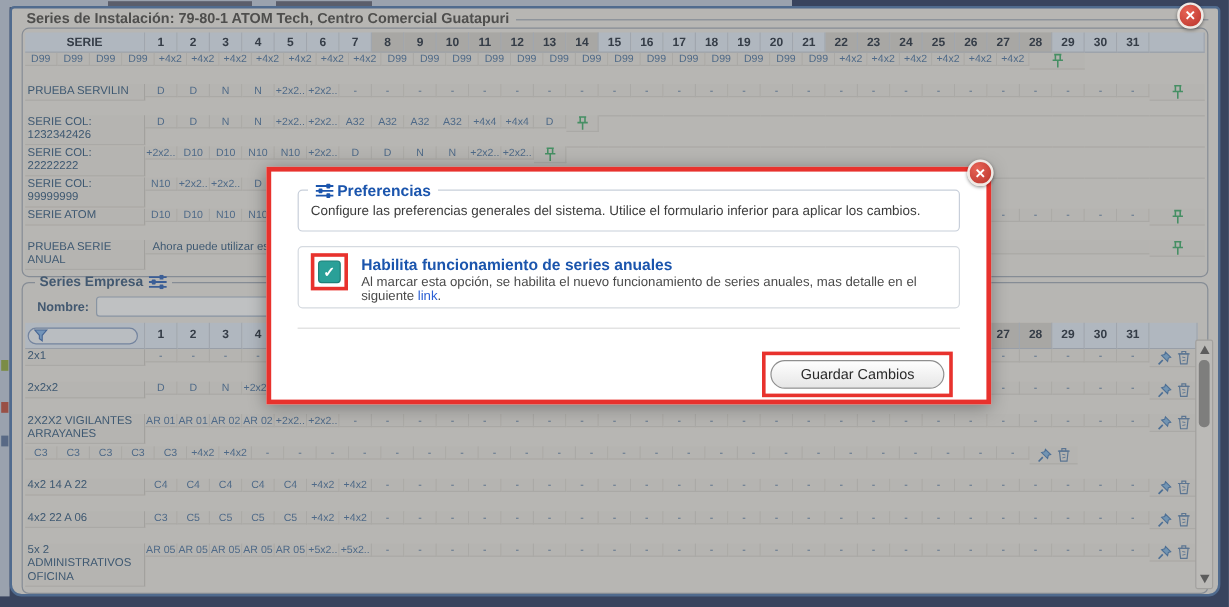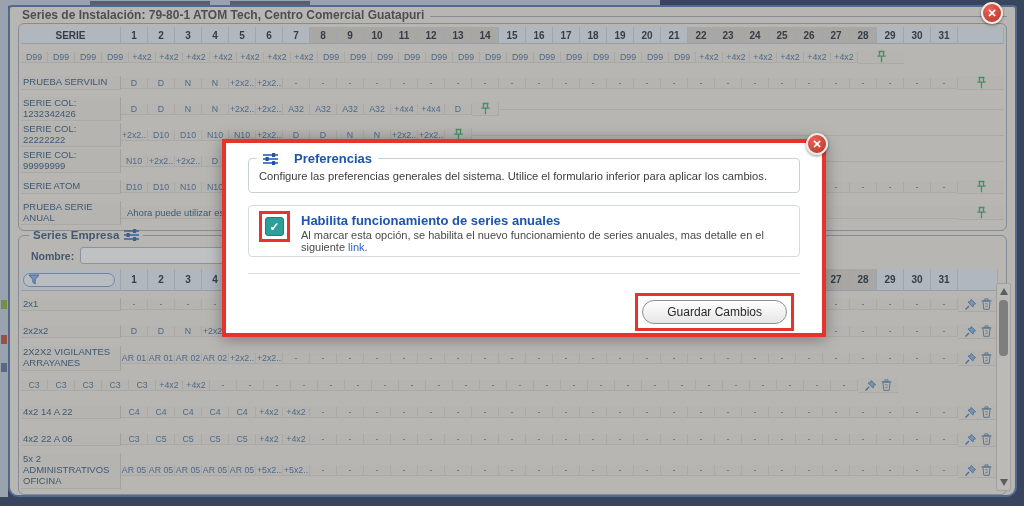--- a/index.html
+++ b/index.html
@@ -27,21 +27,21 @@
   fieldset.fs2>legend{margin-left:8px;padding:0 4px;display:flex;align-items:center;gap:5px;
         font-size:11.5px;font-weight:bold;color:#35567a}
 
   .nombre-row{display:flex;align-items:center;gap:6px;margin:4px 0 5px 10px}
   .nombre-label{font-size:10.5px;font-weight:bold;color:#35567a}
   .nombre-input{width:560px;height:15px;border:1px solid #9fb0c6;border-radius:3px;background:#f2f4f6;
         font-size:10px;padding:0 4px}
 
   
   .tbl{display:flex;flex-direction:column}
-  .trow{display:flex;align-items:center}
+  .trow{display:flex;align-items:flex-start}
   .hc{flex:0 0 27px;width:27px;display:flex;align-items:center;justify-content:center;box-sizing:border-box;
       font-size:10px;font-weight:bold;color:#202c3c;background:#dbe5f1;
       border-right:1px solid #c2ccd8;border-bottom:1px solid #b6c0cd;height:17px}
   .thead2 .hc{height:22px}
   .hserie,.hfilter{flex:0 0 100px;width:100px}
   .hpin{flex:0 0 46px;width:46px}
   .hicons{flex:0 0 40px;width:40px}
   .hl{background:#cfcdc9 !important}
   .hfilter{justify-content:flex-start;padding:2px}
   .pill{width:92px;height:14px;border:1px solid #7f98c0;border-radius:8px;background:#e9eef5;
@@ -82,21 +82,21 @@
             background:radial-gradient(circle at 35% 30%, #e86456, #b8322a);border:2px solid #efe9e4;
             color:#fff;font-size:11px;font-weight:bold;display:flex;align-items:center;justify-content:center;
             box-shadow:0 1px 3px rgba(0,0,0,.45);cursor:pointer}
   .panel-close{left:981px;top:2px;z-index:55}
   .modal-close{right:-6px;top:-10px;z-index:65}
 
   
   .modal{position:absolute;left:222px;top:139px;width:604px;height:198px;box-sizing:border-box;
          background:#ffffff;border:4px solid #e8322d;z-index:60;box-shadow:0 2px 14px rgba(0,0,0,.35)}
   fieldset.pref-fs{margin:8px 22px 0 22px;border:1px solid #c8cfda;border-radius:4px;padding:0 0 2px 0}
-  fieldset.pref-fs>legend{margin-left:8px;padding:0 6px;display:flex;align-items:center;gap:16px;
+  fieldset.pref-fs>legend{margin-left:8px;padding:0 6px;display:flex;align-items:center;gap:3px;
          font-size:13px;font-weight:bold;color:#1b55ad}
   .pref-desc{padding:4px 10px 8px 10px;font-size:11.2px;color:#3c3c3c}
   .option-box{position:relative;margin:12px 22px 0 22px;height:52px;border:1px solid #d5dae0;border-radius:4px;
          background:#fff;box-sizing:border-box;padding:7px 8px 0 52px}
   .chk-annot{position:absolute;left:10px;top:5px;border:3px solid #e8322d;padding:3px;line-height:0}
   .checkbox{width:17px;height:17px;background:#2aa098;border:1px solid #1d8079;border-radius:3px;
          color:#fff;font-size:12px;font-weight:bold;display:flex;align-items:center;justify-content:center;cursor:pointer}
   .opt-label{font-size:13px;font-weight:bold;color:#1b55ad}
   .opt-help{margin-top:1px;font-size:11px;color:#4a4a4a}
   .opt-help a{color:#2a5fd4;text-decoration:none;cursor:pointer}

